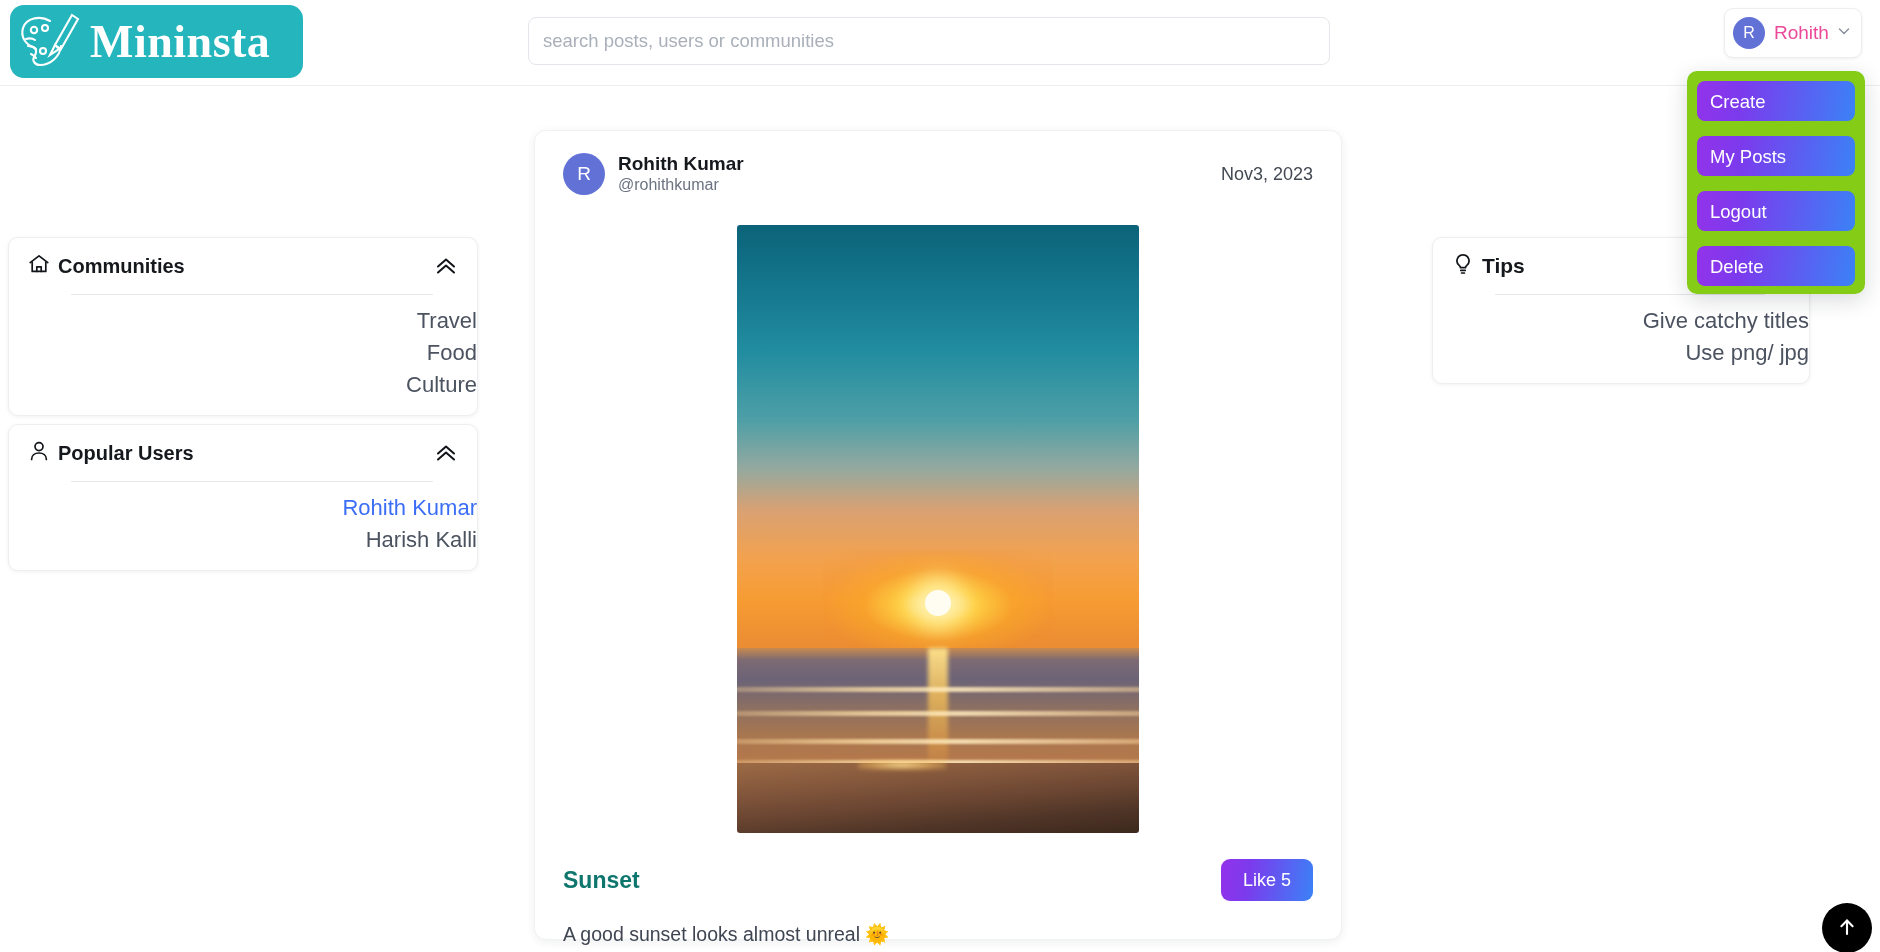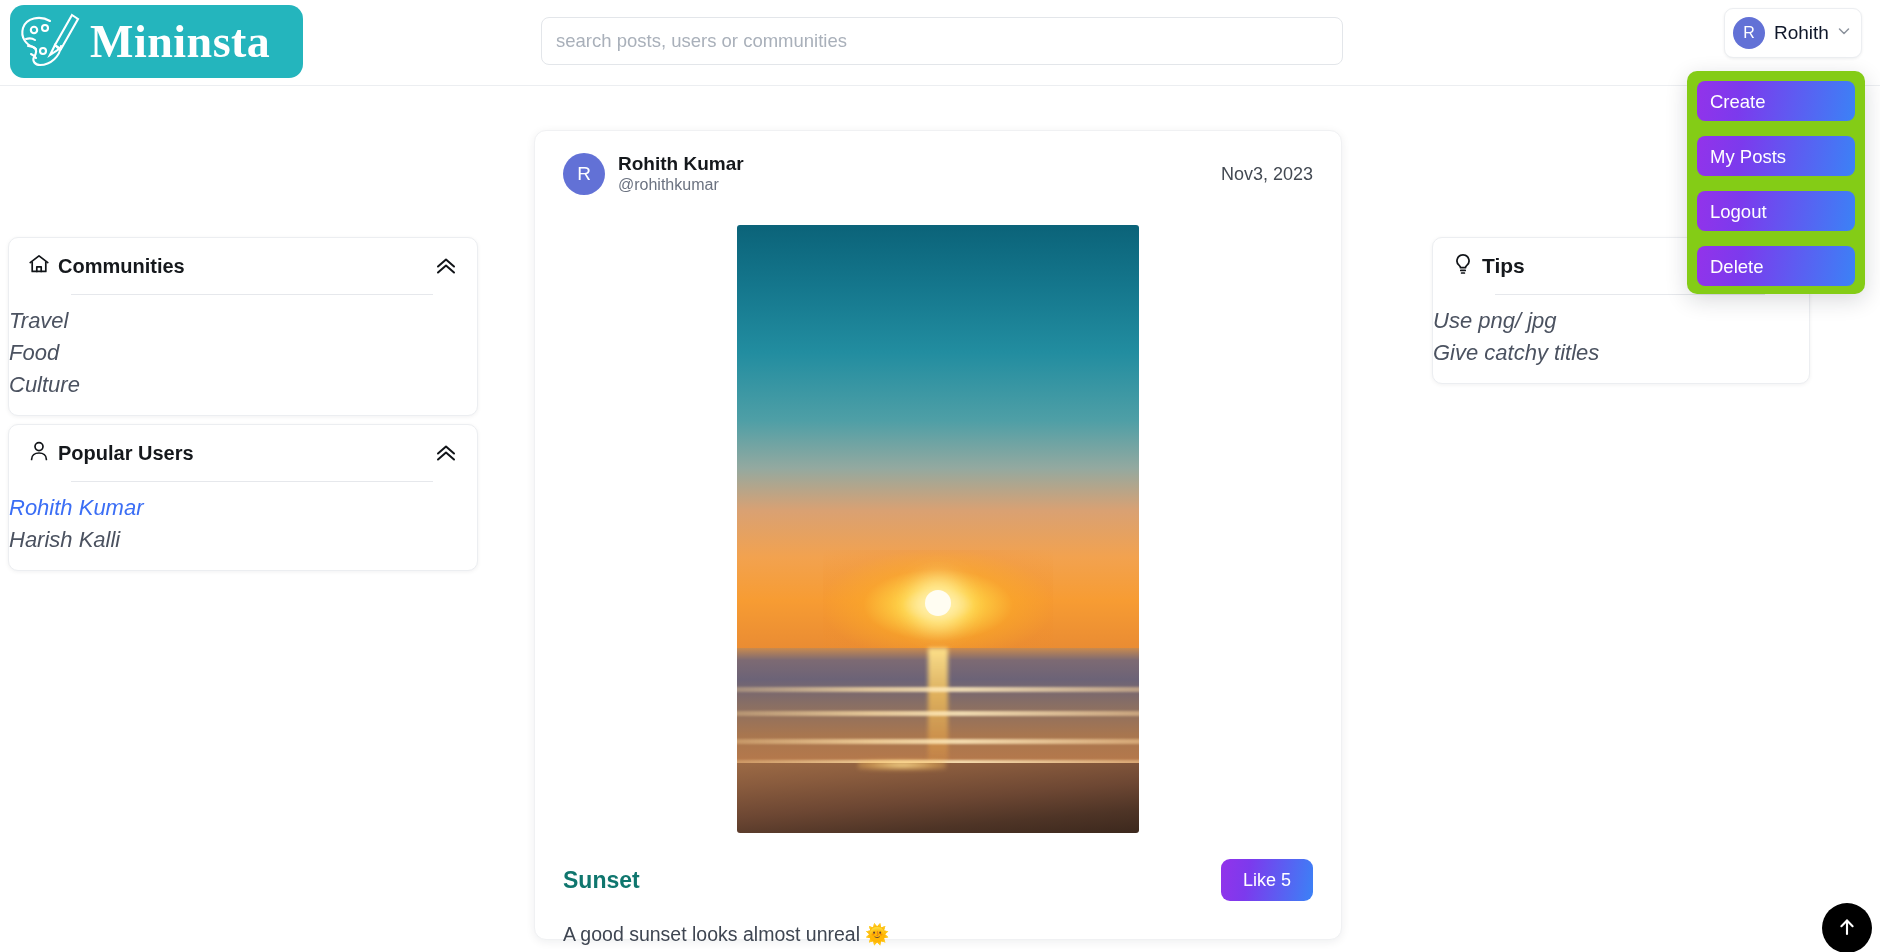--- a/index.html
+++ b/index.html
@@ -36,21 +36,21 @@
     font-family:"Liberation Serif", serif;
     font-weight:bold;
     font-size:46px;
     color:#ffffff;
     letter-spacing:0.5px;
     margin-left:6px;
     line-height:1;
   }
 
   #search-input {
-    position:absolute; left:541px; top:17px;
+    position:absolute; left:528px; top:17px;
     width:802px; height:48px;
     border:1px solid #e3e6ea;
     border-radius:8px;
     background:#fff;
     font-family:"Liberation Sans", sans-serif;
     font-size:18.5px;
     color:#3a3f45;
     padding:0 14px;
     outline:none;
   }
@@ -68,21 +68,21 @@
     cursor:pointer;
   }
   #user-avatar {
     width:32px; height:32px; border-radius:50%;
     background:#6271d6;
     color:#fff; font-size:16px;
     display:flex; align-items:center; justify-content:center;
     flex:none;
   }
   #user-name {
-    font-size:19px; color:#0f172a;
+    font-size:19px; color:#ec4899;
     margin-left:9px; white-space:nowrap;
   }
   #user-chevron { margin-left:8px; width:14px; height:14px; flex:none; }
 
   
   #user-dropdown {
     position:absolute; left:1687px; top:71px;
     width:178px; height:223px;
     background:#84cc16;
     border-radius:10px;
@@ -125,21 +125,21 @@
     margin-left:7px;
     font-weight:bold;
     white-space:nowrap;
   }
   .card-title.light { font-weight:bold; font-size:21px; }
   .card-collapse { margin-left:auto; width:26px; height:26px; cursor:pointer; }
   .card-divider {
     height:1px; background:#e6e8ec;
     margin:0 44px 0 62px;
   }
-  .card-body { padding:10px 0 14px 0; text-align:left;font-style:italic; }
+  .card-body { padding:10px 0 14px 0; text-align:right; }
   .card-body-item {
     font-size:22px; color:#4b5260;
     line-height:32px;
   }
   .card-body-item.link { color:#3b6ef5; cursor:pointer; }
 
   #communities-card { left:8px; top:237px; width:470px; }
   #popular-users-card { left:8px; top:424px; width:470px; }
   #tips-card { left:1432px; top:237px; width:378px; }
 
@@ -371,22 +371,22 @@
       <span>
         <svg class="card-head-icon" viewBox="0 0 24 24" fill="none" stroke="#111418" stroke-width="1.7" stroke-linecap="round" stroke-linejoin="round">
           <path d="M12 2.8a6 6 0 0 0-3.6 10.8c.7.6 1.1 1.3 1.1 2.1h5c0-.8.4-1.5 1.1-2.1A6 6 0 0 0 12 2.8z"></path>
           <path d="M9.8 18.4h4.4M10.6 21h2.8"></path>
         </svg>
       </span>
       <span class="card-title light">Tips</span>
     </div>
     <div class="card-divider"></div>
     <div class="card-body">
+      <div class="card-body-item">Give catchy titles</div>
       <div class="card-body-item">Use png/ jpg</div>
-      <div class="card-body-item">Give catchy titles</div>
     </div>
   </div>
 
   <div id="post-card">
 
     <div id="post-header">
       <span id="post-avatar">R</span>
       <div id="post-author-block">
         <div id="post-author-name">Rohith Kumar</div>
         <div id="post-author-handle">@rohithkumar</div>

